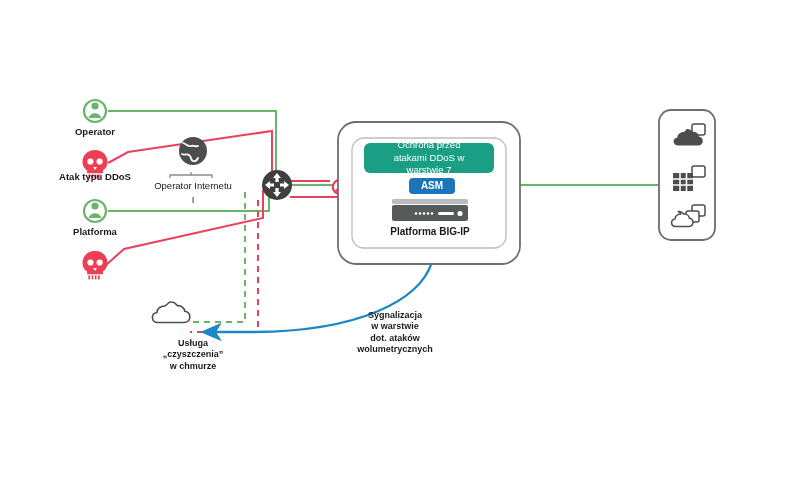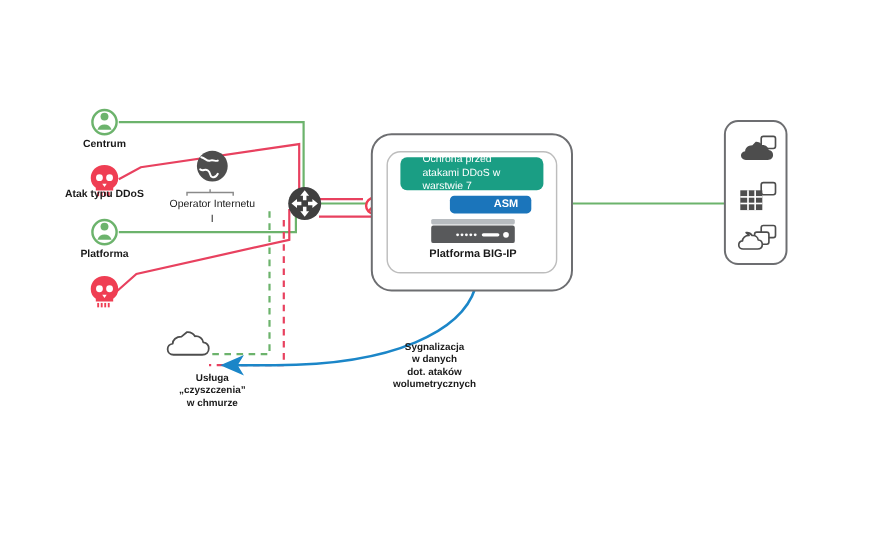--- a/index.html
+++ b/index.html
@@ -59,20 +59,21 @@
     border-radius: 9px;
     padding: 3px 10px 4px 10px;
     white-space: nowrap;
   }
   .protect-band {
     position: absolute;
     background: #1a9e84;
     color: #ffffff;
     font-size: 9.5px;
     border-radius: 6px;
+    text-align: center;
     display: flex;
     align-items: center;
     justify-content: center;
     line-height: 1.3;
     padding: 3px 20px;
     box-sizing: border-box;
   }
   .asm-badge {
     position: absolute;
     background: #1b75bb;
@@ -227,37 +228,37 @@
       <circle cx="428" cy="213.5" r="1.3" fill="#ffffff"></circle>
       <circle cx="432" cy="213.5" r="1.3" fill="#ffffff"></circle>
       <rect x="438" y="212" width="16" height="3" rx="1.5" fill="#ffffff"></rect>
       <circle cx="460" cy="213.5" r="2.6" fill="#ffffff"></circle>
     </g>
   </svg>
 
 
   <div class="protect-band" style="left:364px; top:143px; width:130px; height:30px;">Ochrona przed atakami DDoS w warstwie 7</div>
 
-  <div class="asm-badge" style="left:409px; top:178px; width:46px;padding-left:28px;">ASM</div>
+  <div class="asm-badge" style="left:409px; top:178px; width:46px;">ASM</div>
 
   <div class="lbl bigip-label" style="left:370px; top:226px; width:120px;">Platforma BIG-IP</div>
 
-  <div class="lbl node-label" style="left:55px; top:126px; width:80px;">Centrum</div>
+  <div class="lbl node-label" style="left:55px; top:126px; width:80px;">Operator</div>
 
   <div class="lbl node-label" style="left:28px; top:171px; width:134px;">Atak typu DDoS</div>
 
   <div class="lbl node-label" style="left:55px; top:226px; width:80px;">Platforma</div>
 
 
   <div class="lbl isp-label" style="left:146px; top:180px; width:94px;">Operator Internetu</div>
 
   <div class="lbl isp-label" style="left:163px; top:194px; width:60px;">I</div>
 
   <div class="lbl cloud-label" style="left:134px; top:338px; width:118px;">Usługa
 „czyszczenia”
 w chmurze</div>
 
   <div class="lbl sig-label" style="left:333px; top:310px; width:124px;">Sygnalizacja
-w danych
+w warstwie
 dot. ataków
 wolumetrycznych</div>
 
 </div>
 
 </body></html>

